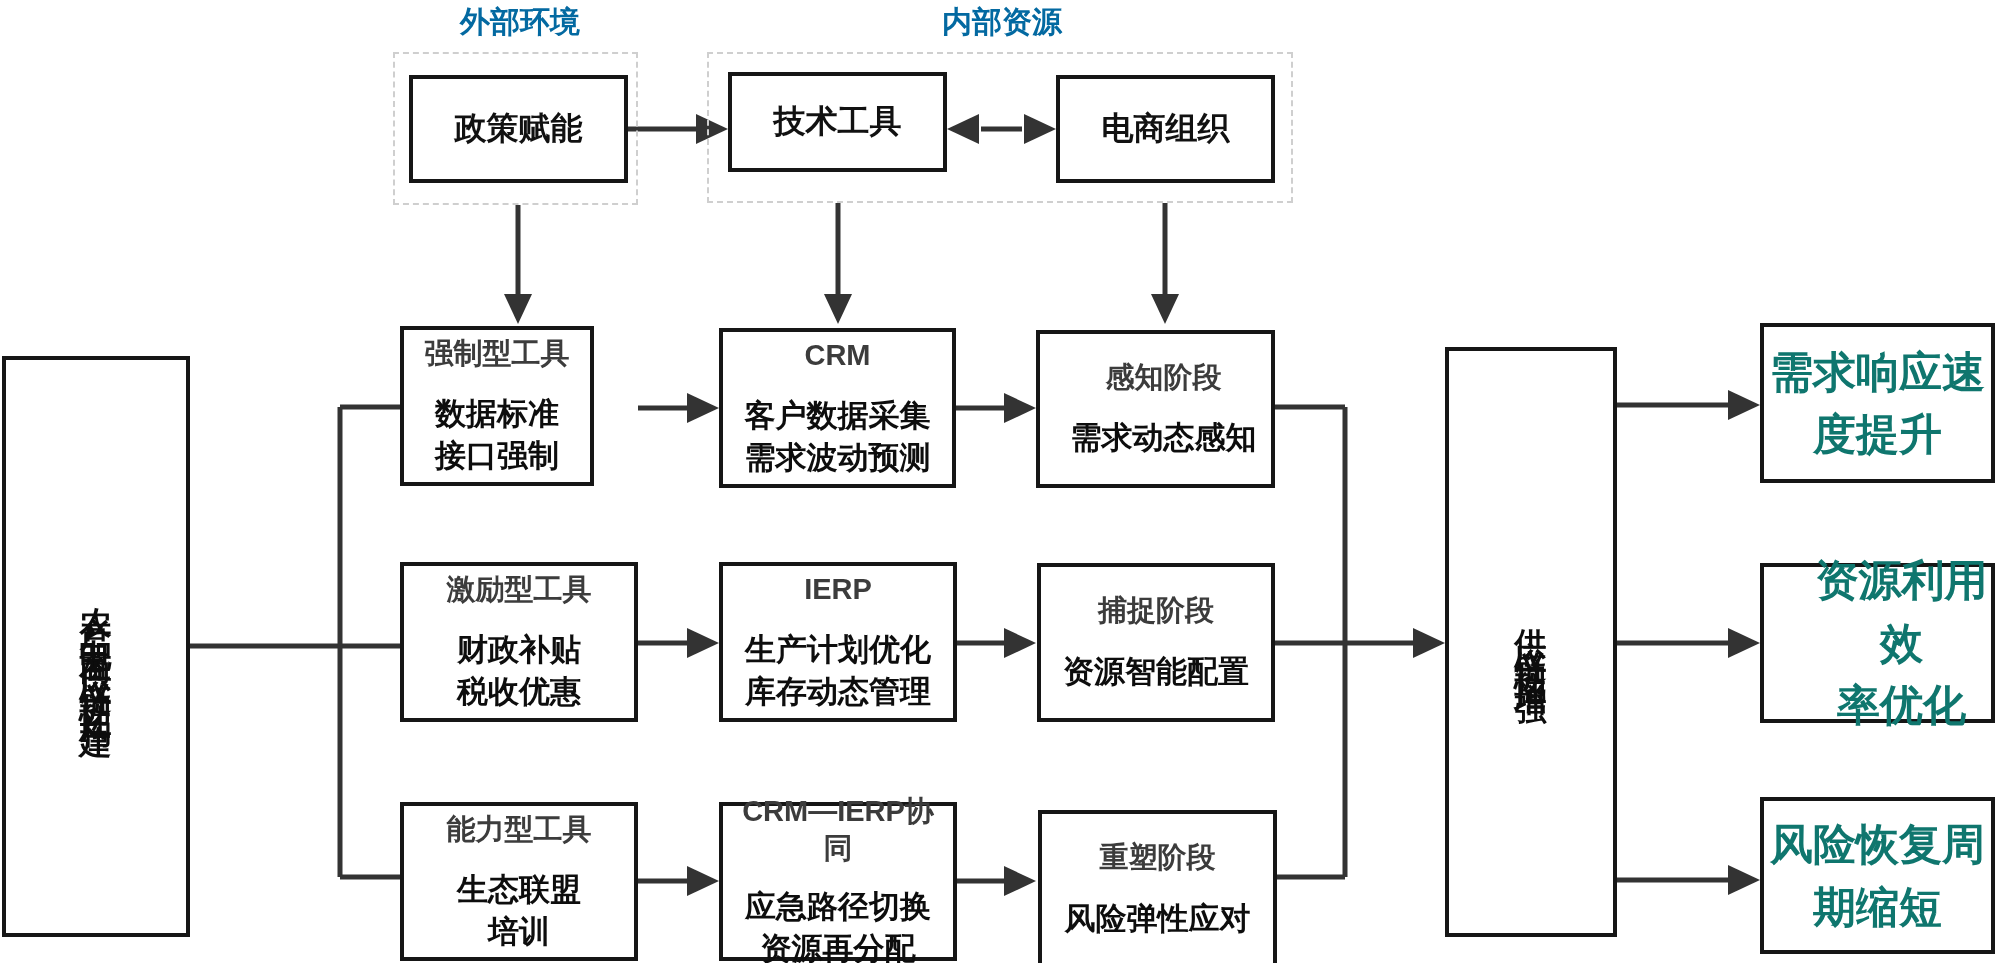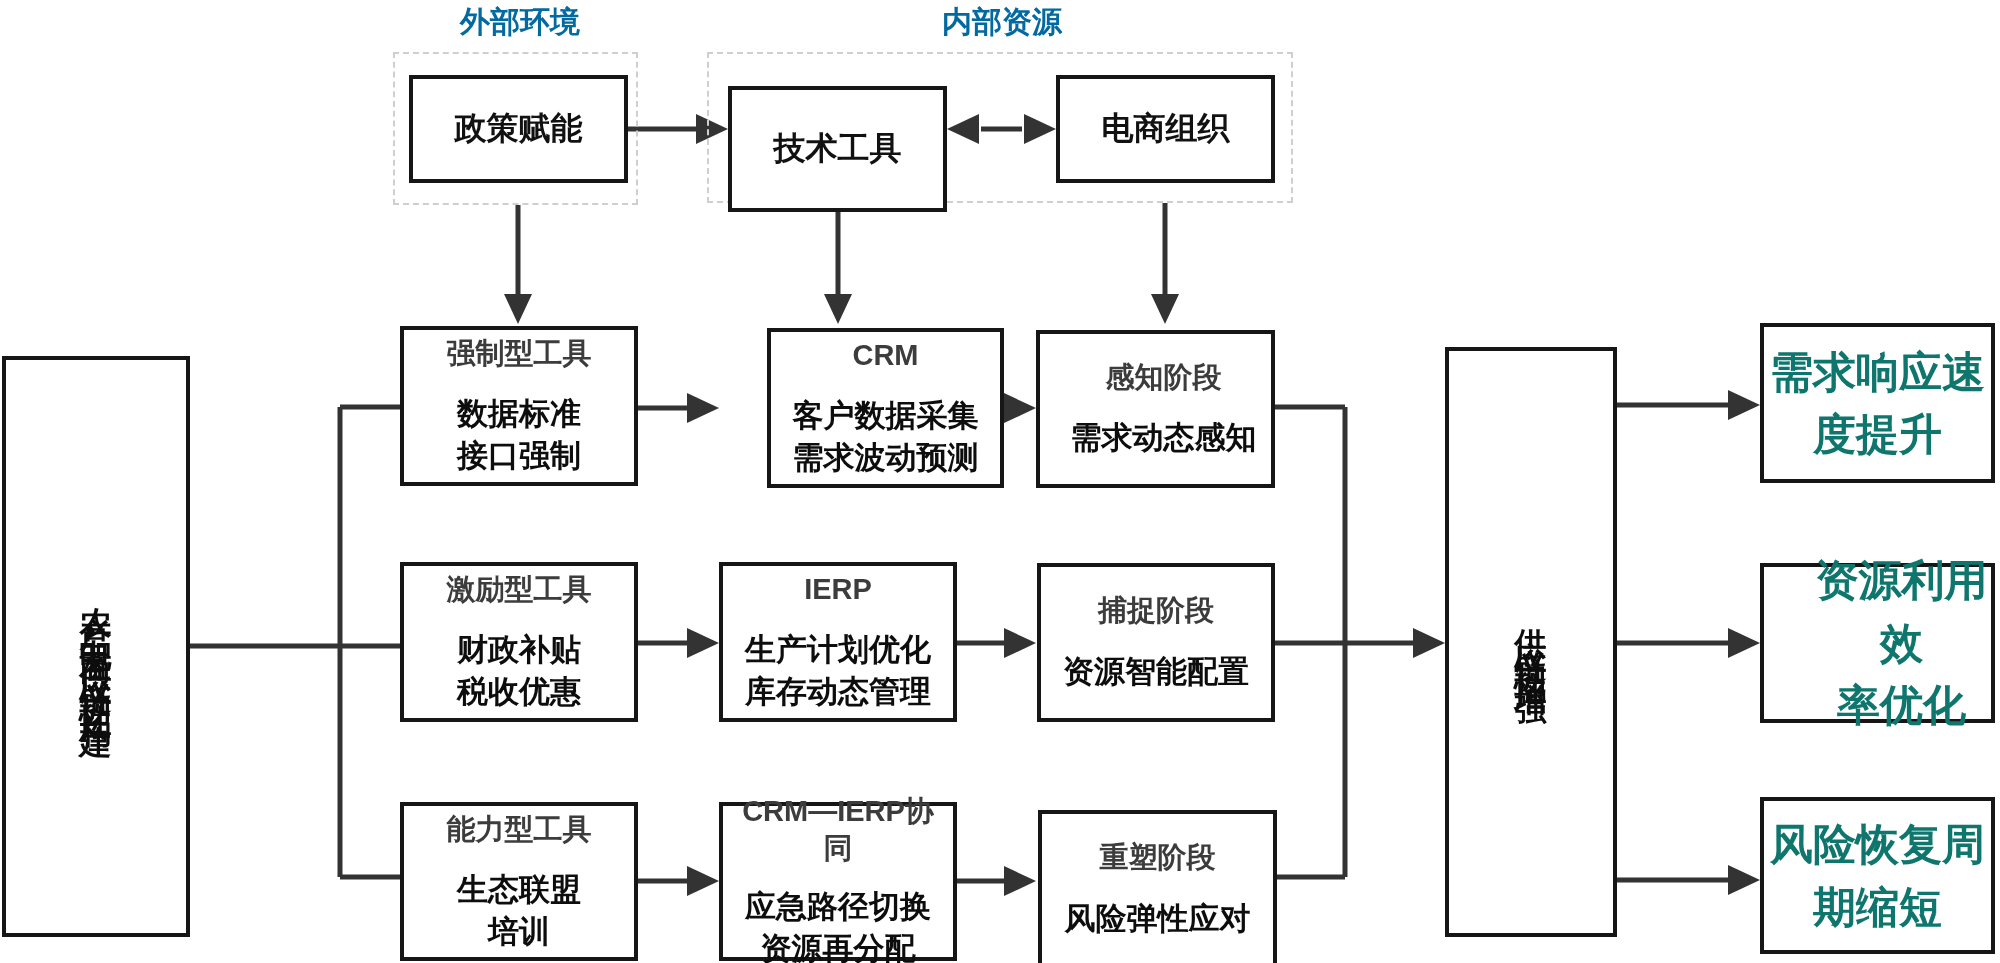--- a/index.html
+++ b/index.html
@@ -88,33 +88,33 @@
     </g>
   </svg>
 
   <div class="abs zone-label" style="left:400px;top:2px;width:240px;">外部环境</div>
   <div class="abs zone-label" style="left:882px;top:2px;width:240px;">内部资源</div>
 
   <div class="abs dashed" style="left:393px;top:52px;width:245px;height:153px;"></div>
   <div class="abs dashed" style="left:707px;top:52px;width:586px;height:151px;"></div>
 
   <div class="abs box simple-box" style="left:409px;top:75px;width:219px;height:108px;">政策赋能</div>
-  <div class="abs box simple-box" style="left:728px;top:86px;width:219px;height:126px;font-family:Liberation Serif, serif;">技术工具</div>
+  <div class="abs box simple-box" style="left:728px;top:72px;width:219px;height:100px;font-family:Liberation Serif, serif;">技术工具</div>
   <div class="abs box simple-box" style="left:1056px;top:75px;width:219px;height:108px;">电商组织</div>
 
   <div class="abs box" style="left:2px;top:356px;width:188px;height:581px;">
     <div class="vtext">农产品电商供应链韧性构建</div>
   </div>
 
-  <div class="abs box grid-box" style="left:400px;top:326px;width:238px;height:160px;">
+  <div class="abs box grid-box" style="left:400px;top:326px;width:194px;height:160px;">
     <div class="grid-title">强制型工具</div>
     <div class="grid-body">数据标准
 接口强制</div>
   </div>
-  <div class="abs box grid-box" style="left:719px;top:328px;width:237px;height:160px;margin-left:48px;">
+  <div class="abs box grid-box" style="left:719px;top:328px;width:237px;height:160px;">
     <div class="grid-title">CRM</div>
     <div class="grid-body">客户数据采集
 需求波动预测</div>
   </div>
   <div class="abs box grid-box" style="left:1036px;top:330px;width:239px;height:158px;padding-left:20px;">
     <div class="grid-title">感知阶段</div>
     <div class="grid-body">需求动态感知</div>
   </div>
 
   <div class="abs box grid-box" style="left:400px;top:562px;width:238px;height:160px;">

